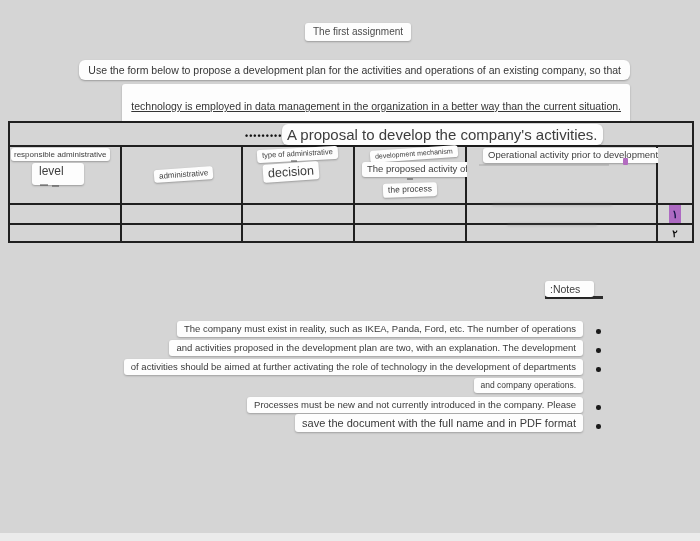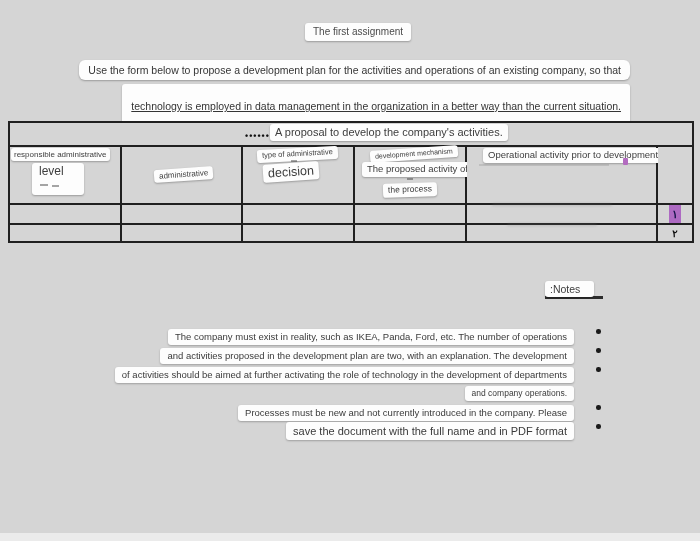--- a/index.html
+++ b/index.html
@@ -40,25 +40,25 @@
     background:#ad6ac2;
   }
   .numcell span { position:relative; z-index:1; }
   .smudge { position:absolute; background:rgba(110,110,110,0.22); filter:blur(1px); border-radius:2px; }
   .mark { position:absolute; background:rgba(55,55,55,0.45); }
   .bdot {
     position:absolute; width:4.5px; height:4.5px; border-radius:50%;
     background:#1a1a1a;
   }
   .nline {
-    position:absolute; right:126px;
+    position:absolute; right:117px;
     background:#fdfdfd; border-radius:3px;
     box-shadow:0 1px 2px rgba(0,0,0,0.25);
     color:#3a3a3a; white-space:nowrap;
-    padding:3px 7px; line-height:1.1;margin-top:8px;
+    padding:3px 7px; line-height:1.1;
   }
   .notes-underline {
     position:absolute; left:545px; top:296px; width:58px; height:3px;
     background:#2c2c2c;
   }
   .bottom-strip {
     position:absolute; left:0; top:533px; width:700px; height:8px;
     background:#ebebeb;
   }
 </style>
@@ -67,26 +67,26 @@
 
 <div class="obox" style="left:305px; top:23px; font-size:10px; color:#4a4a4a; padding:3px 8px;">The first assignment</div>
 
 <div class="obox" style="right:70px; top:60px; font-size:10.5px; color:#353535; padding:4px 9px;border-radius:6px;">Use the form below to propose a development plan for the activities and operations of an existing company, so that</div>
 <div class="obox" style="right:70px; top:84px; font-size:10.5px; color:#353535; padding:16px 9px;text-decoration:underline;">technology is employed in data management in the organization in a better way than the current situation.</div>
 
 <div class="tbl">
 
   <div class="caption-cell">
     <span style="position:absolute; left:235px; top:8px; font-size:9px; font-weight:bold; letter-spacing:1px; color:#111;">•••••••••</span>
-    <div class="obox" style="left:260px; top:1px; font-size:11px;">A proposal to develop the company's activities.</div>
+    <div class="obox" style="left:272px; top:1px; font-size:15px;border-radius:6px;">A proposal to develop the company's activities.</div>
   </div>
 
   <div>
     <div class="obox" style="left:1px; top:1px; font-size:8px; padding:2px 3px;">responsible administrative</div>
-    <div class="obox" style="left:22px; top:16px; font-size:12px; padding:2px 20px 16px 7px;">level</div>
+    <div class="obox" style="left:22px; top:16px; font-size:12px; padding:2px 20px 6px 7px;">level</div>
     <div class="mark" style="left:30px; top:37px; width:8px; height:2px;"></div>
     <div class="mark" style="left:42px; top:38px; width:7px; height:2px;"></div>
   </div>
 
   <div>
     <div class="obox" style="left:32px; top:21px; font-size:8px; transform:rotate(-4deg);">administrative</div>
   </div>
 
   <div>
     <div class="obox" style="left:14px; top:1px; font-size:7.5px; transform:rotate(-3deg);">type of administrative</div>

